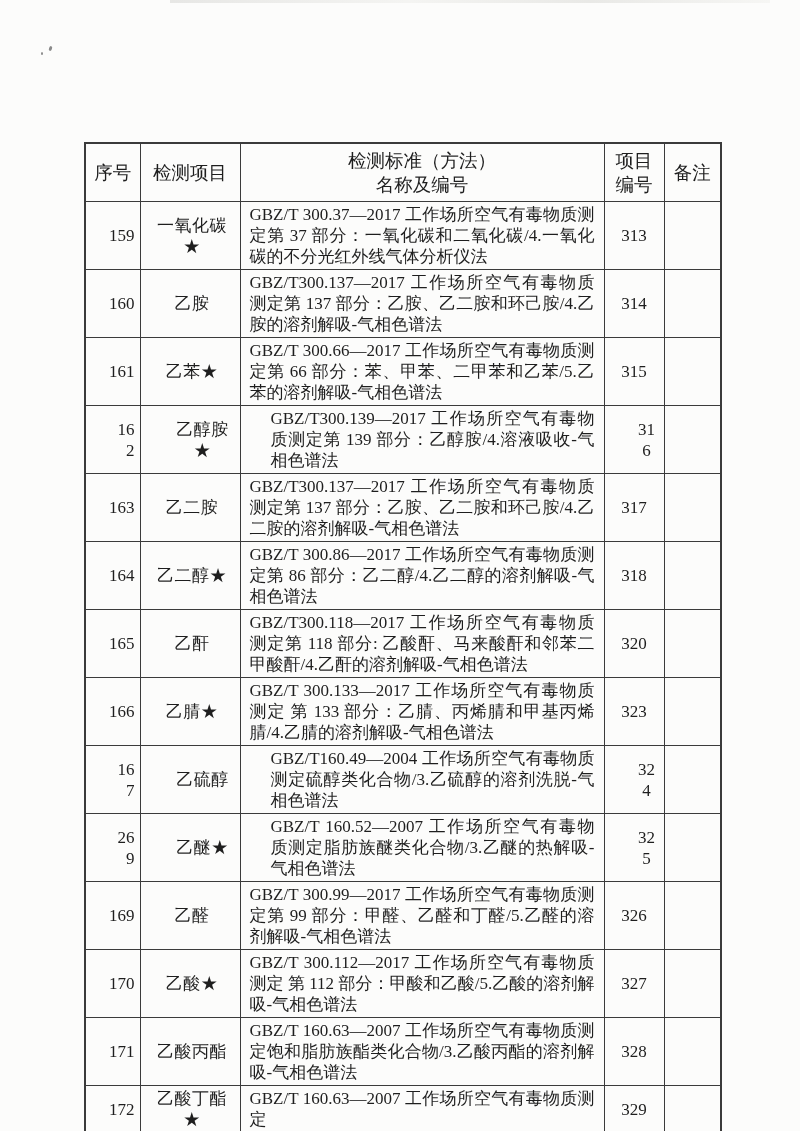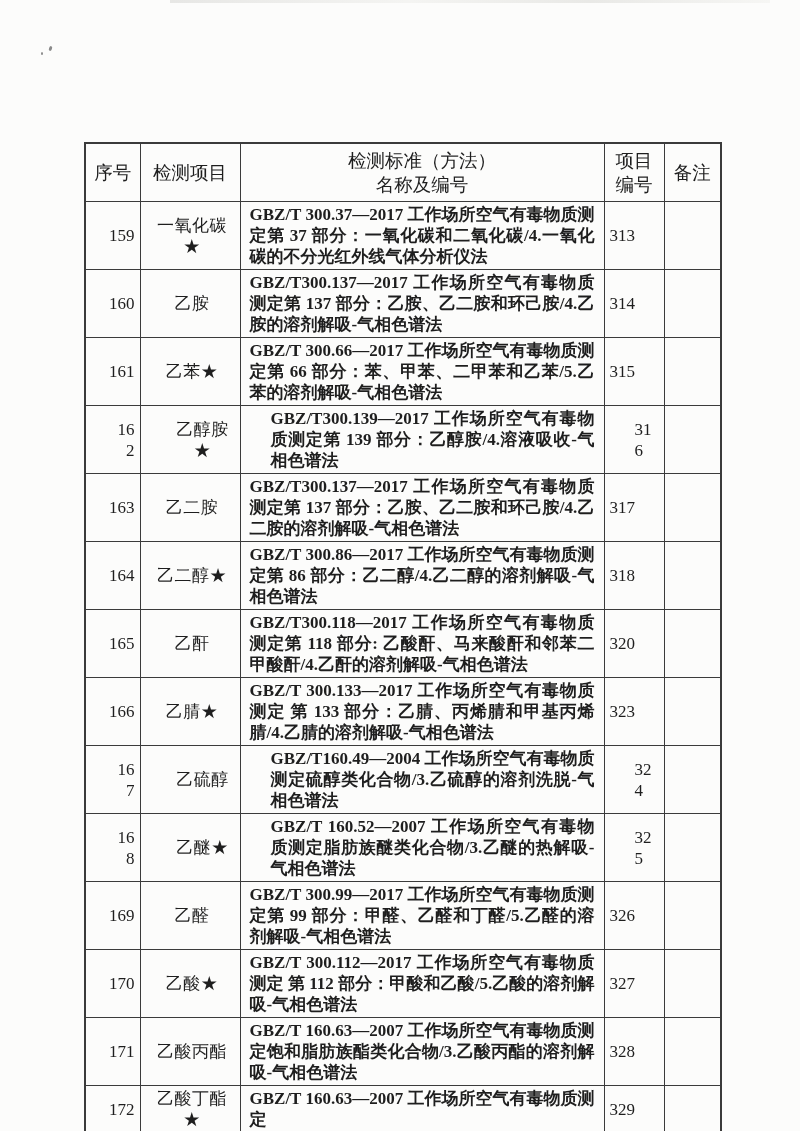--- a/index.html
+++ b/index.html
@@ -65,22 +65,22 @@
     height: 51px;
   }
   col.w-seq  { width: 55px; }
   col.w-item { width: 100px; }
   col.w-std  { width: 364px; }
   col.w-code { width: 60px; }
   col.w-note { width: 57px; }
 
   td.c-seq  { text-align: right; }
   td.c-item { text-align: center; padding-left: 9px; letter-spacing: .5px; }
-  td.c-std  { text-align: justify; text-justify: inter-ideograph; padding: 2px 9px; font-weight: bold; }
-  td.c-code { text-align: left; }
+  td.c-std  { text-align: justify; text-justify: inter-ideograph; padding: 2px 9px; }
+  td.c-code { text-align: center; }
   td.c-note { }
 
   tr.r-3 td { height: 60px; }
   tr.r-2 td { height: 40px; padding-left: 30px; }
   tr.r-1 td { height: 30px; }
 </style>
 </head>
 <body>
 
 <div class="page">
@@ -173,21 +173,21 @@
       <td class="c-note"></td>
     </tr>
         <tr class="r-2">
       <td class="c-seq">167</td>
       <td class="c-item">乙硫醇</td>
       <td class="c-std">GBZ/T160.49—2004 工作场所空气有毒物质测定硫醇类化合物/3.乙硫醇的溶剂洗脱-气相色谱法</td>
       <td class="c-code">324</td>
       <td class="c-note"></td>
     </tr>
         <tr class="r-2">
-      <td class="c-seq">168</td>
+      <td class="c-seq">269</td>
       <td class="c-item">乙醚★</td>
       <td class="c-std">GBZ/T 160.52—2007 工作场所空气有毒物质测定脂肪族醚类化合物/3.乙醚的热解吸-气相色谱法</td>
       <td class="c-code">325</td>
       <td class="c-note"></td>
     </tr>
         <tr class="r-3">
       <td class="c-seq">169</td>
       <td class="c-item">乙醛</td>
       <td class="c-std">GBZ/T 300.99—2017 工作场所空气有毒物质测定第 99 部分：甲醛、乙醛和丁醛/5.乙醛的溶剂解吸-气相色谱法</td>
       <td class="c-code">326</td>

